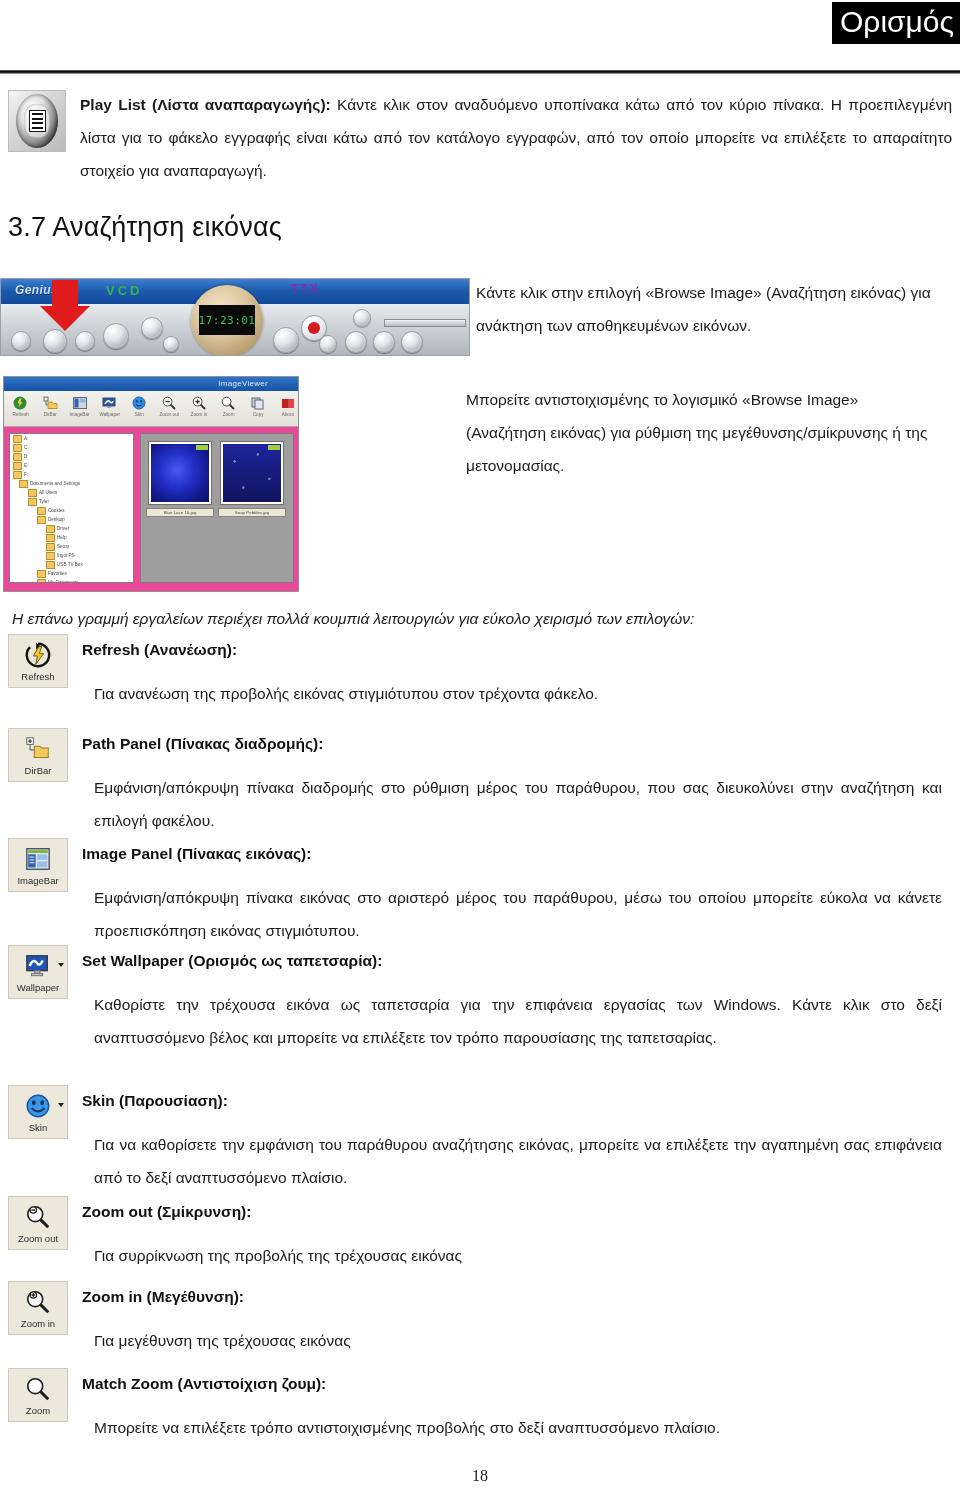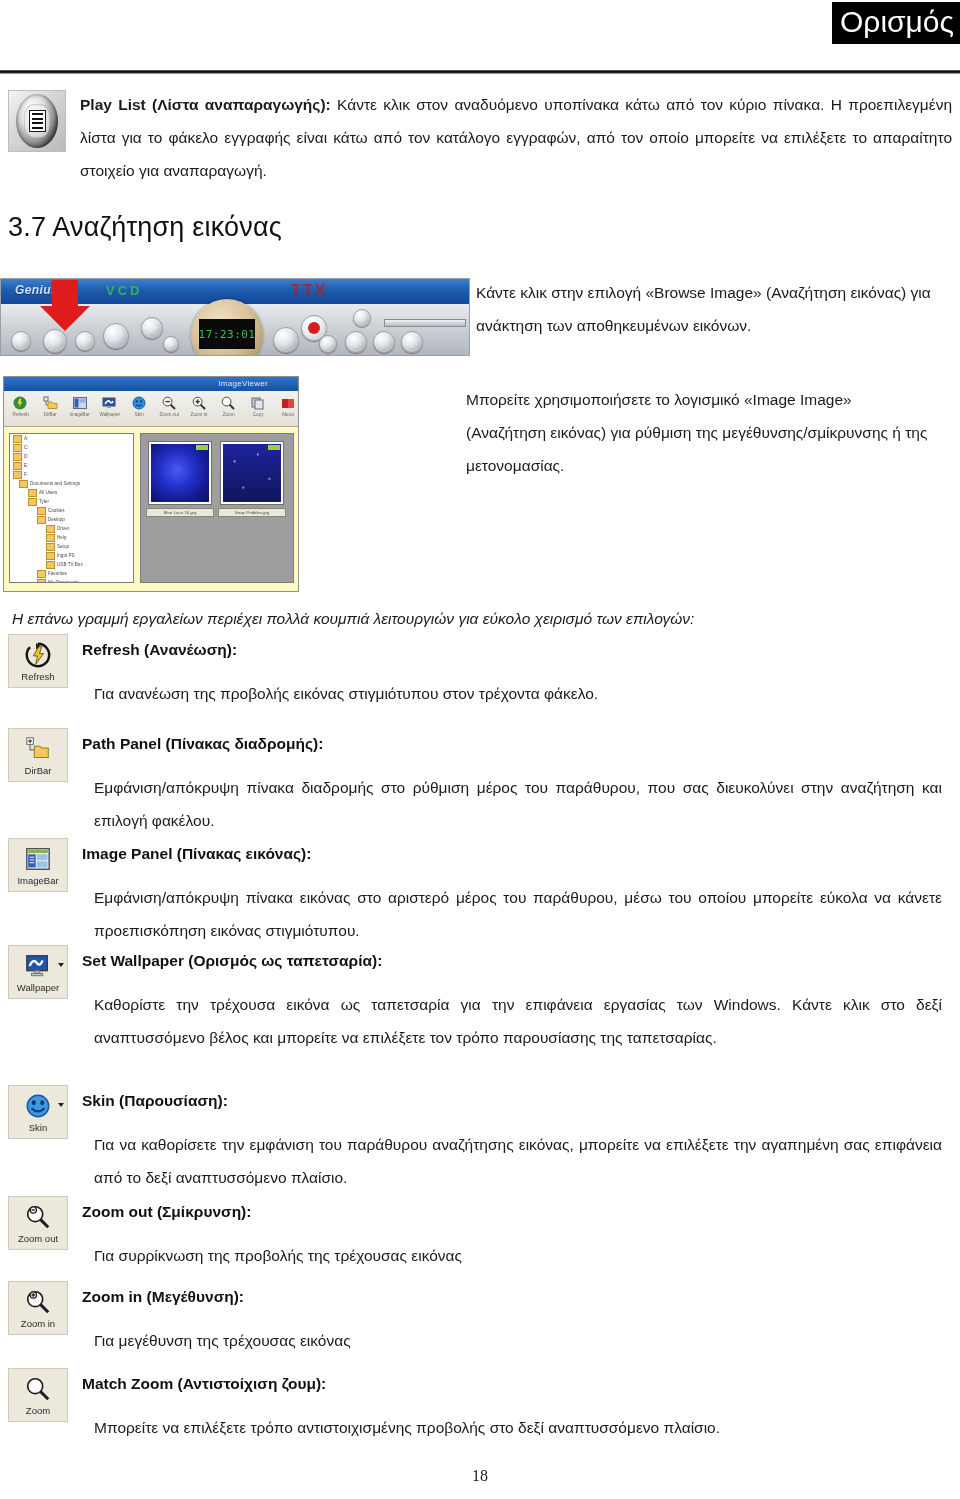--- a/index.html
+++ b/index.html
@@ -151,38 +151,38 @@
     text-shadow: 0 1px 0 #0a2f6b;
     letter-spacing: .4px;
   }
   .fig-player .vcd {
     position: absolute; left: 105px; top: 4px;
     color: #37c24a; font-size: 13px; font-weight: bold; letter-spacing: 3px;
     opacity: .85;
   }
   .fig-player .ttx {
     position: absolute; left: 290px; top: 3px;
-    color: #b91c1c; font-size: 16px; font-weight: bold; letter-spacing: 2px;
+    color: #a21caf; font-size: 12px; font-weight: bold; letter-spacing: 2px;
     opacity: .8;
   }
   .fig-player .slider {
     position: absolute; left: 268px; top: 27px; width: 75px; height: 7px;
     background: linear-gradient(to bottom,#eceff2,#b9bfc6);
     border: 1px solid #8b9198;
   }
   .fig-player .slider::after{
     content:""; position:absolute; left:4px; top:-2px; width:9px; height:11px;
     background: linear-gradient(to bottom,#fdfdfd,#9aa0a6); border:1px solid #5d6268;
   }
   .fig-player .body {
     position: absolute; left: 0; top: 25px; width: 100%; height: 53px;
     background: linear-gradient(to bottom,#e9ecef 0%,#cfd4d9 40%,#aeb4ba 100%);
   }
   .fig-player .jog {
-    position: absolute; left: 190px; top: 20px; width: 72px; height: 72px;
+    position: absolute; left: 190px; top: 6px; width: 72px; height: 72px;
     border-radius: 50%;
     background: radial-gradient(circle at 40% 32%, #f2e3c4 0%, #d9c39b 45%, #b59a6b 78%, #8e764d 100%);
     box-shadow: 0 0 3px rgba(0,0,0,.4);
   }
   .fig-player .jog .lcd {
     position: absolute; left: 8px; top: 20px; width: 56px; height: 30px;
     background: #0a0a0a;
     display: flex; align-items: center; justify-content: center;
   }
   .fig-player .jog .lcd span {
@@ -223,21 +223,21 @@
     width: 478px;
   }
 
   
   .fig-viewer {
     position: absolute;
     top: 376px;
     left: 3px;
     width: 296px;
     height: 216px;
-    background: #fef9c3;
+    background: #ec4899;
     border: 1px solid #8f8f8f;
     box-sizing: border-box;
     overflow: hidden;
   }
   .fig-viewer .vtitle {
     position: absolute; left:0; top:0; width:100%; height:14px;
     background: linear-gradient(to bottom,#2f74c8 0%,#1652a4 100%);
     color:#dfe9f7; font-size:8px; text-align:right; padding:2px 30px 0 0;
     box-sizing: border-box; letter-spacing:.3px;
   }
@@ -617,21 +617,21 @@
              radial-gradient(circle at 60% 18%, rgba(255,255,255,.4) 0 1px, transparent 1.5px),
              radial-gradient(circle at 80% 60%, rgba(255,255,255,.4) 0 1px, transparent 1.5px),
              radial-gradient(circle at 35% 75%, rgba(255,255,255,.4) 0 1px, transparent 1.5px),
              linear-gradient(#1d249b,#10155f);"></div>
         <div class="tag"></div>
       </div>
       <div class="cap" style="left:77px;">Snap Pebbles.jpg</div>
     </div>
   </div>
 
-  <div class="fig2-text body-text">Μπορείτε χρησιμοποιήσετε το λογισμικό «Image Image» (Αναζήτηση εικόνας) για ρύθμιση της μεγέθυνσης/σμίκρυνσης ή της μετονομασίας.</div>
+  <div class="fig2-text body-text">Μπορείτε αντιστοιχισμένης το λογισμικό «Browse Image» (Αναζήτηση εικόνας) για ρύθμιση της μεγέθυνσης/σμίκρυνσης ή της μετονομασίας.</div>
 
   <div class="toolbar-intro body-text">Η επάνω γραμμή εργαλείων περιέχει πολλά κουμπιά λειτουργιών για εύκολο χειρισμό των επιλογών:</div>
 
   <div class="entry" style="top:634px;">
     <div class="icon-cell">
       <div class="tbicon">
         <div class="glyph">
           <svg viewBox="0 0 30 30" width="28" height="28">
             <path d="M15 3 a12 12 0 1 1 -8.5 3.5" fill="none" stroke="#141414" stroke-width="2.6"></path>
             <path d="M13 2 L18 6 L13 9 Z" fill="#141414"></path>

